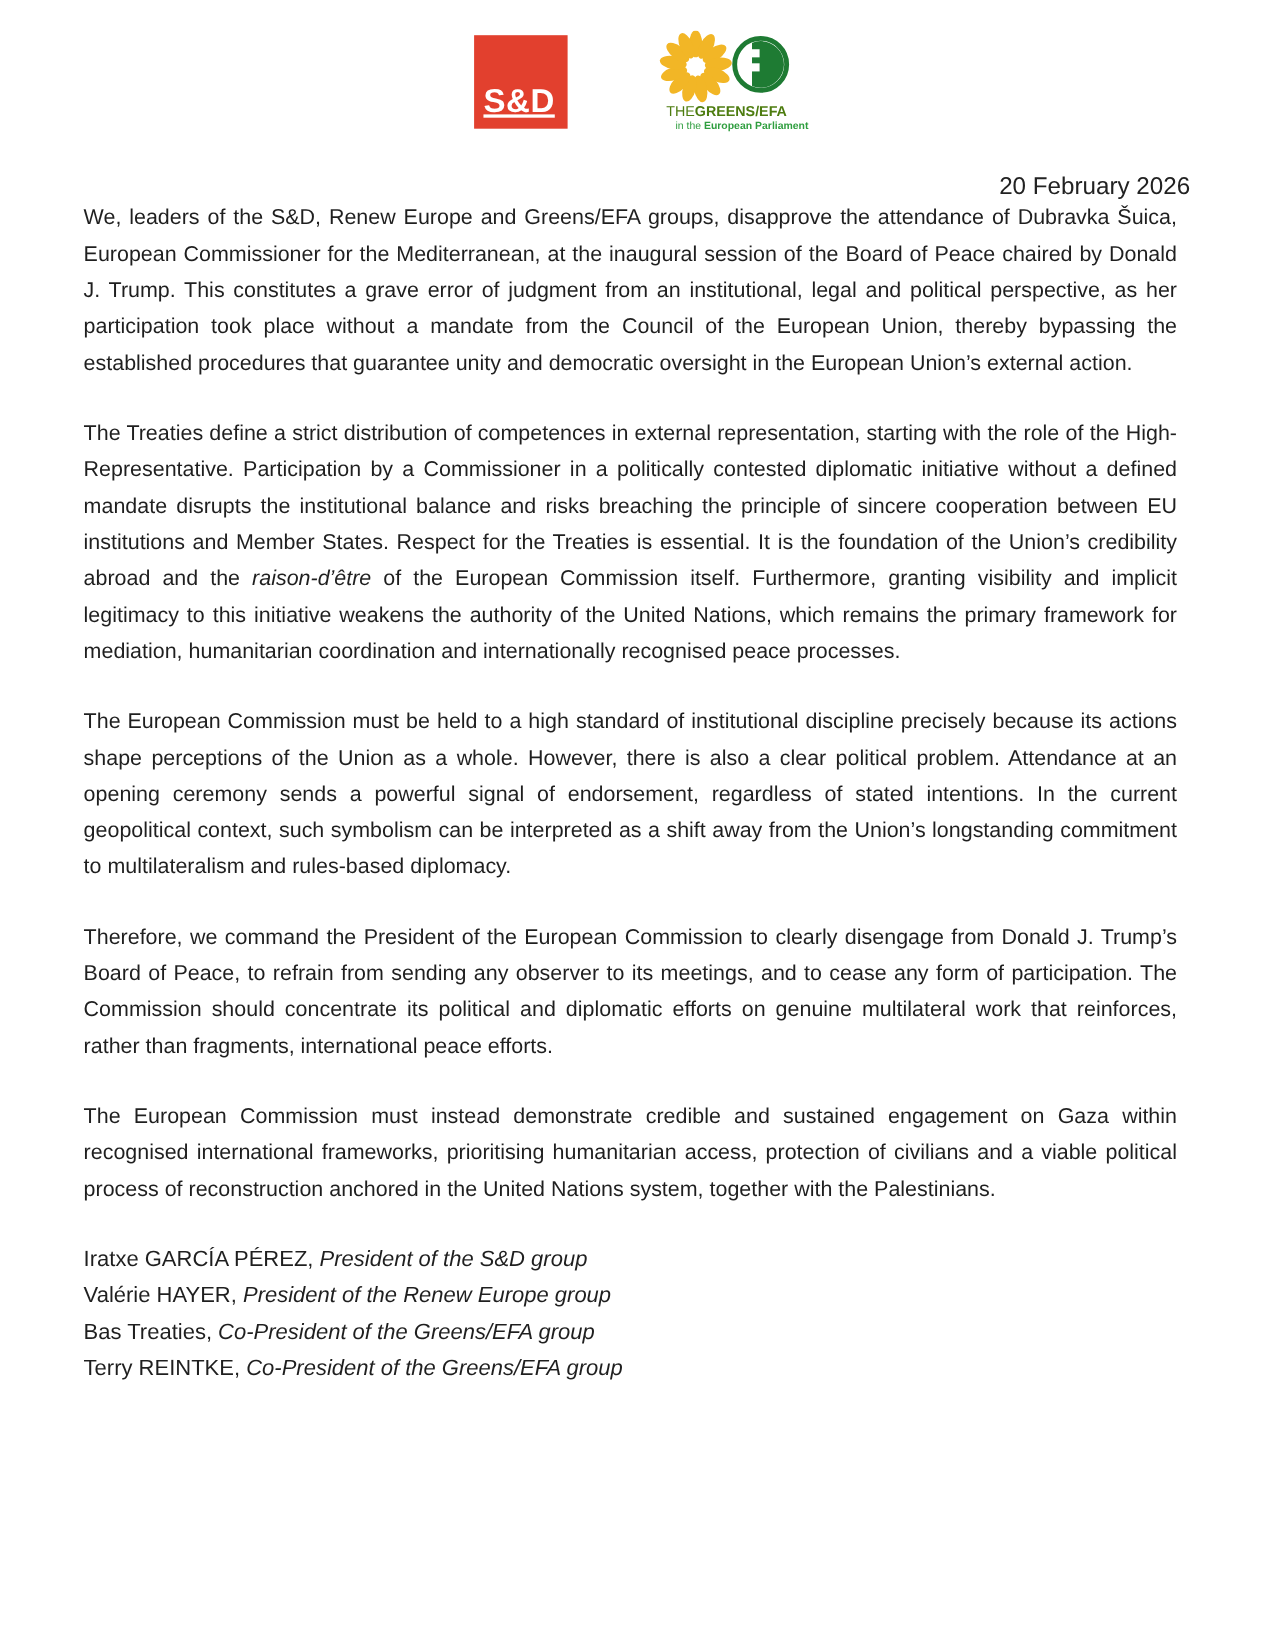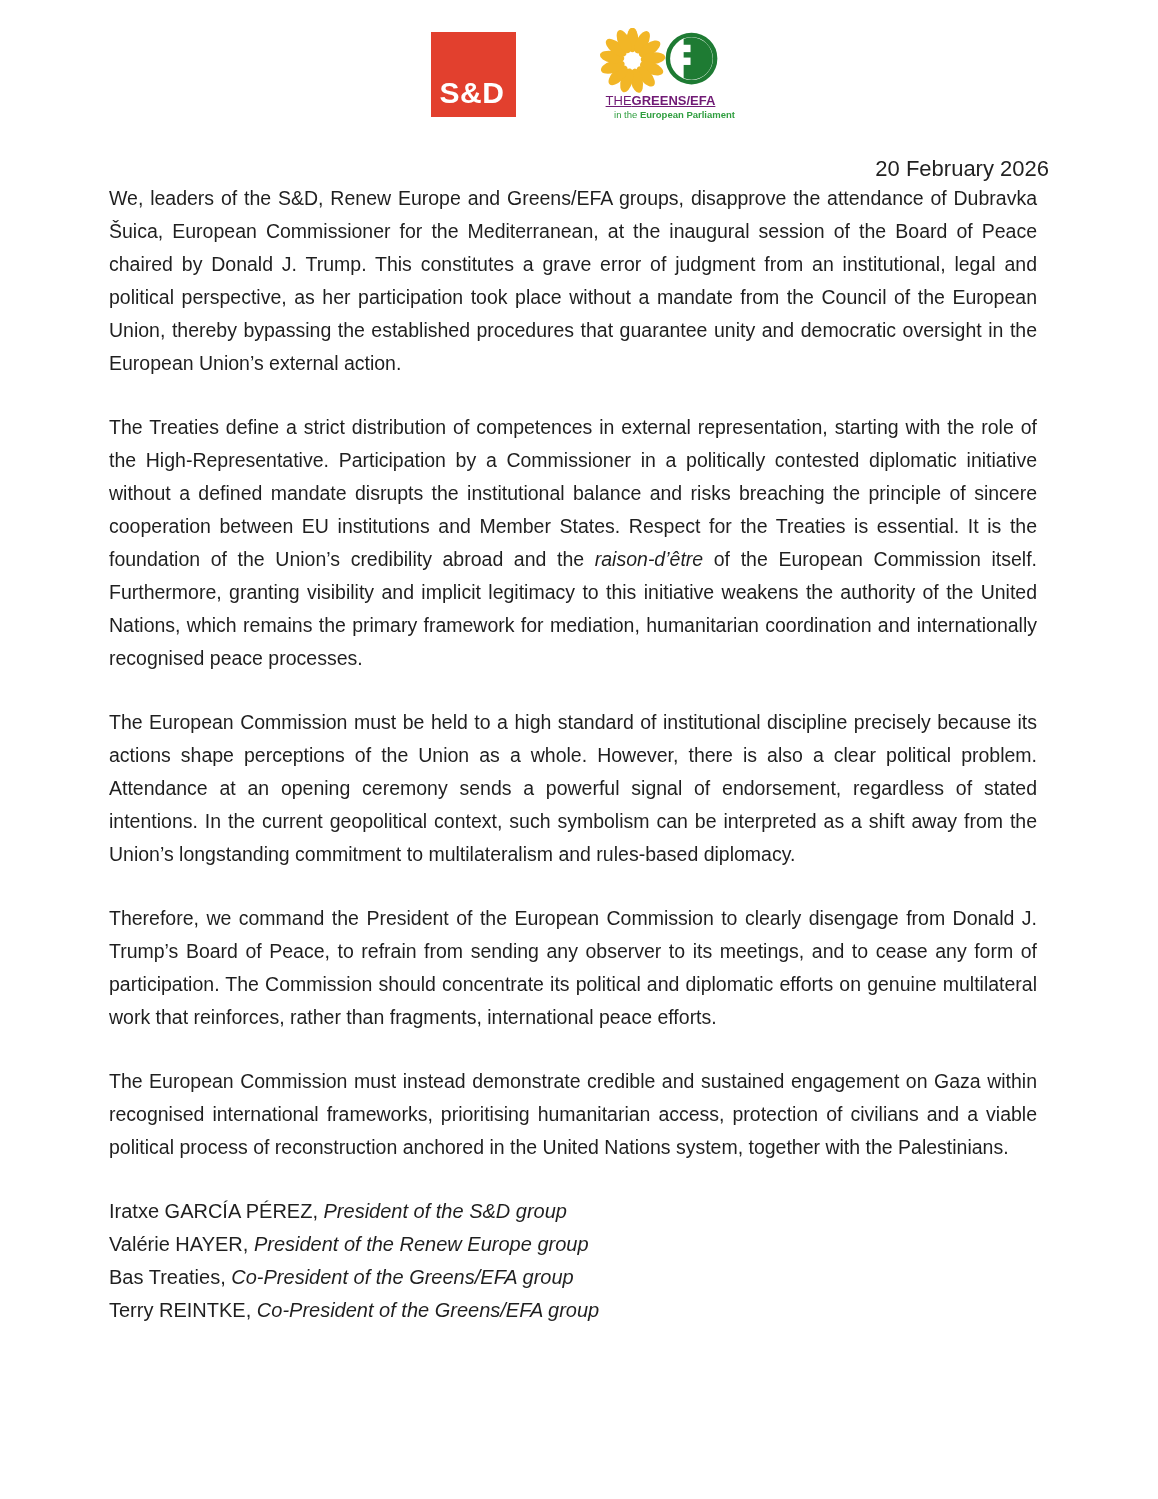--- a/index.html
+++ b/index.html
@@ -23,42 +23,43 @@
   .sd-logo {
     width: 85px; height: 85px;
     background: #e2402e;
     position: relative;
     flex: 0 0 auto;
   }
   .sd-text {
     position: absolute; left: 9px; bottom: 7px;
     color: #ffffff; font-weight: bold; font-size: 30px;
     letter-spacing: 0.5px;
+    text-decoration: underline;
   }
   .renew-logo {
     color: #419fd9;
     font-weight: bold;
     font-size: 34px;
     line-height: 0.95;
     text-align: center;
     letter-spacing: -0.5px;
   }
   .greens-logo {
     display: flex; flex-direction: column; align-items: center;
     width: 134px;
   }
   .greens-line1 {
-    font-size: 13px; color: #701a75; line-height: 1.15; white-space: nowrap; text-decoration: underline;
+    font-size: 13px; color: #4d7c0f; line-height: 1.15; white-space: nowrap;
   }
   .greens-line1 .g-name { font-weight: bold; }
   .greens-line2 {
     font-size: 9.5px; color: #2f9e3f; line-height: 1.2; white-space: nowrap; padding-left: 28px;
   }
   .greens-line2 .g-bold { font-weight: bold; }
-  .content { padding: 0 109px; }
+  .content { padding: 0 76px; }
   .date {
     text-align: right;
     font-size: 22px;
     margin-top: 36px;
     color: #222222;
   }
   .title {
     font-size: 31px;
     font-weight: bold;
     color: #111111;

